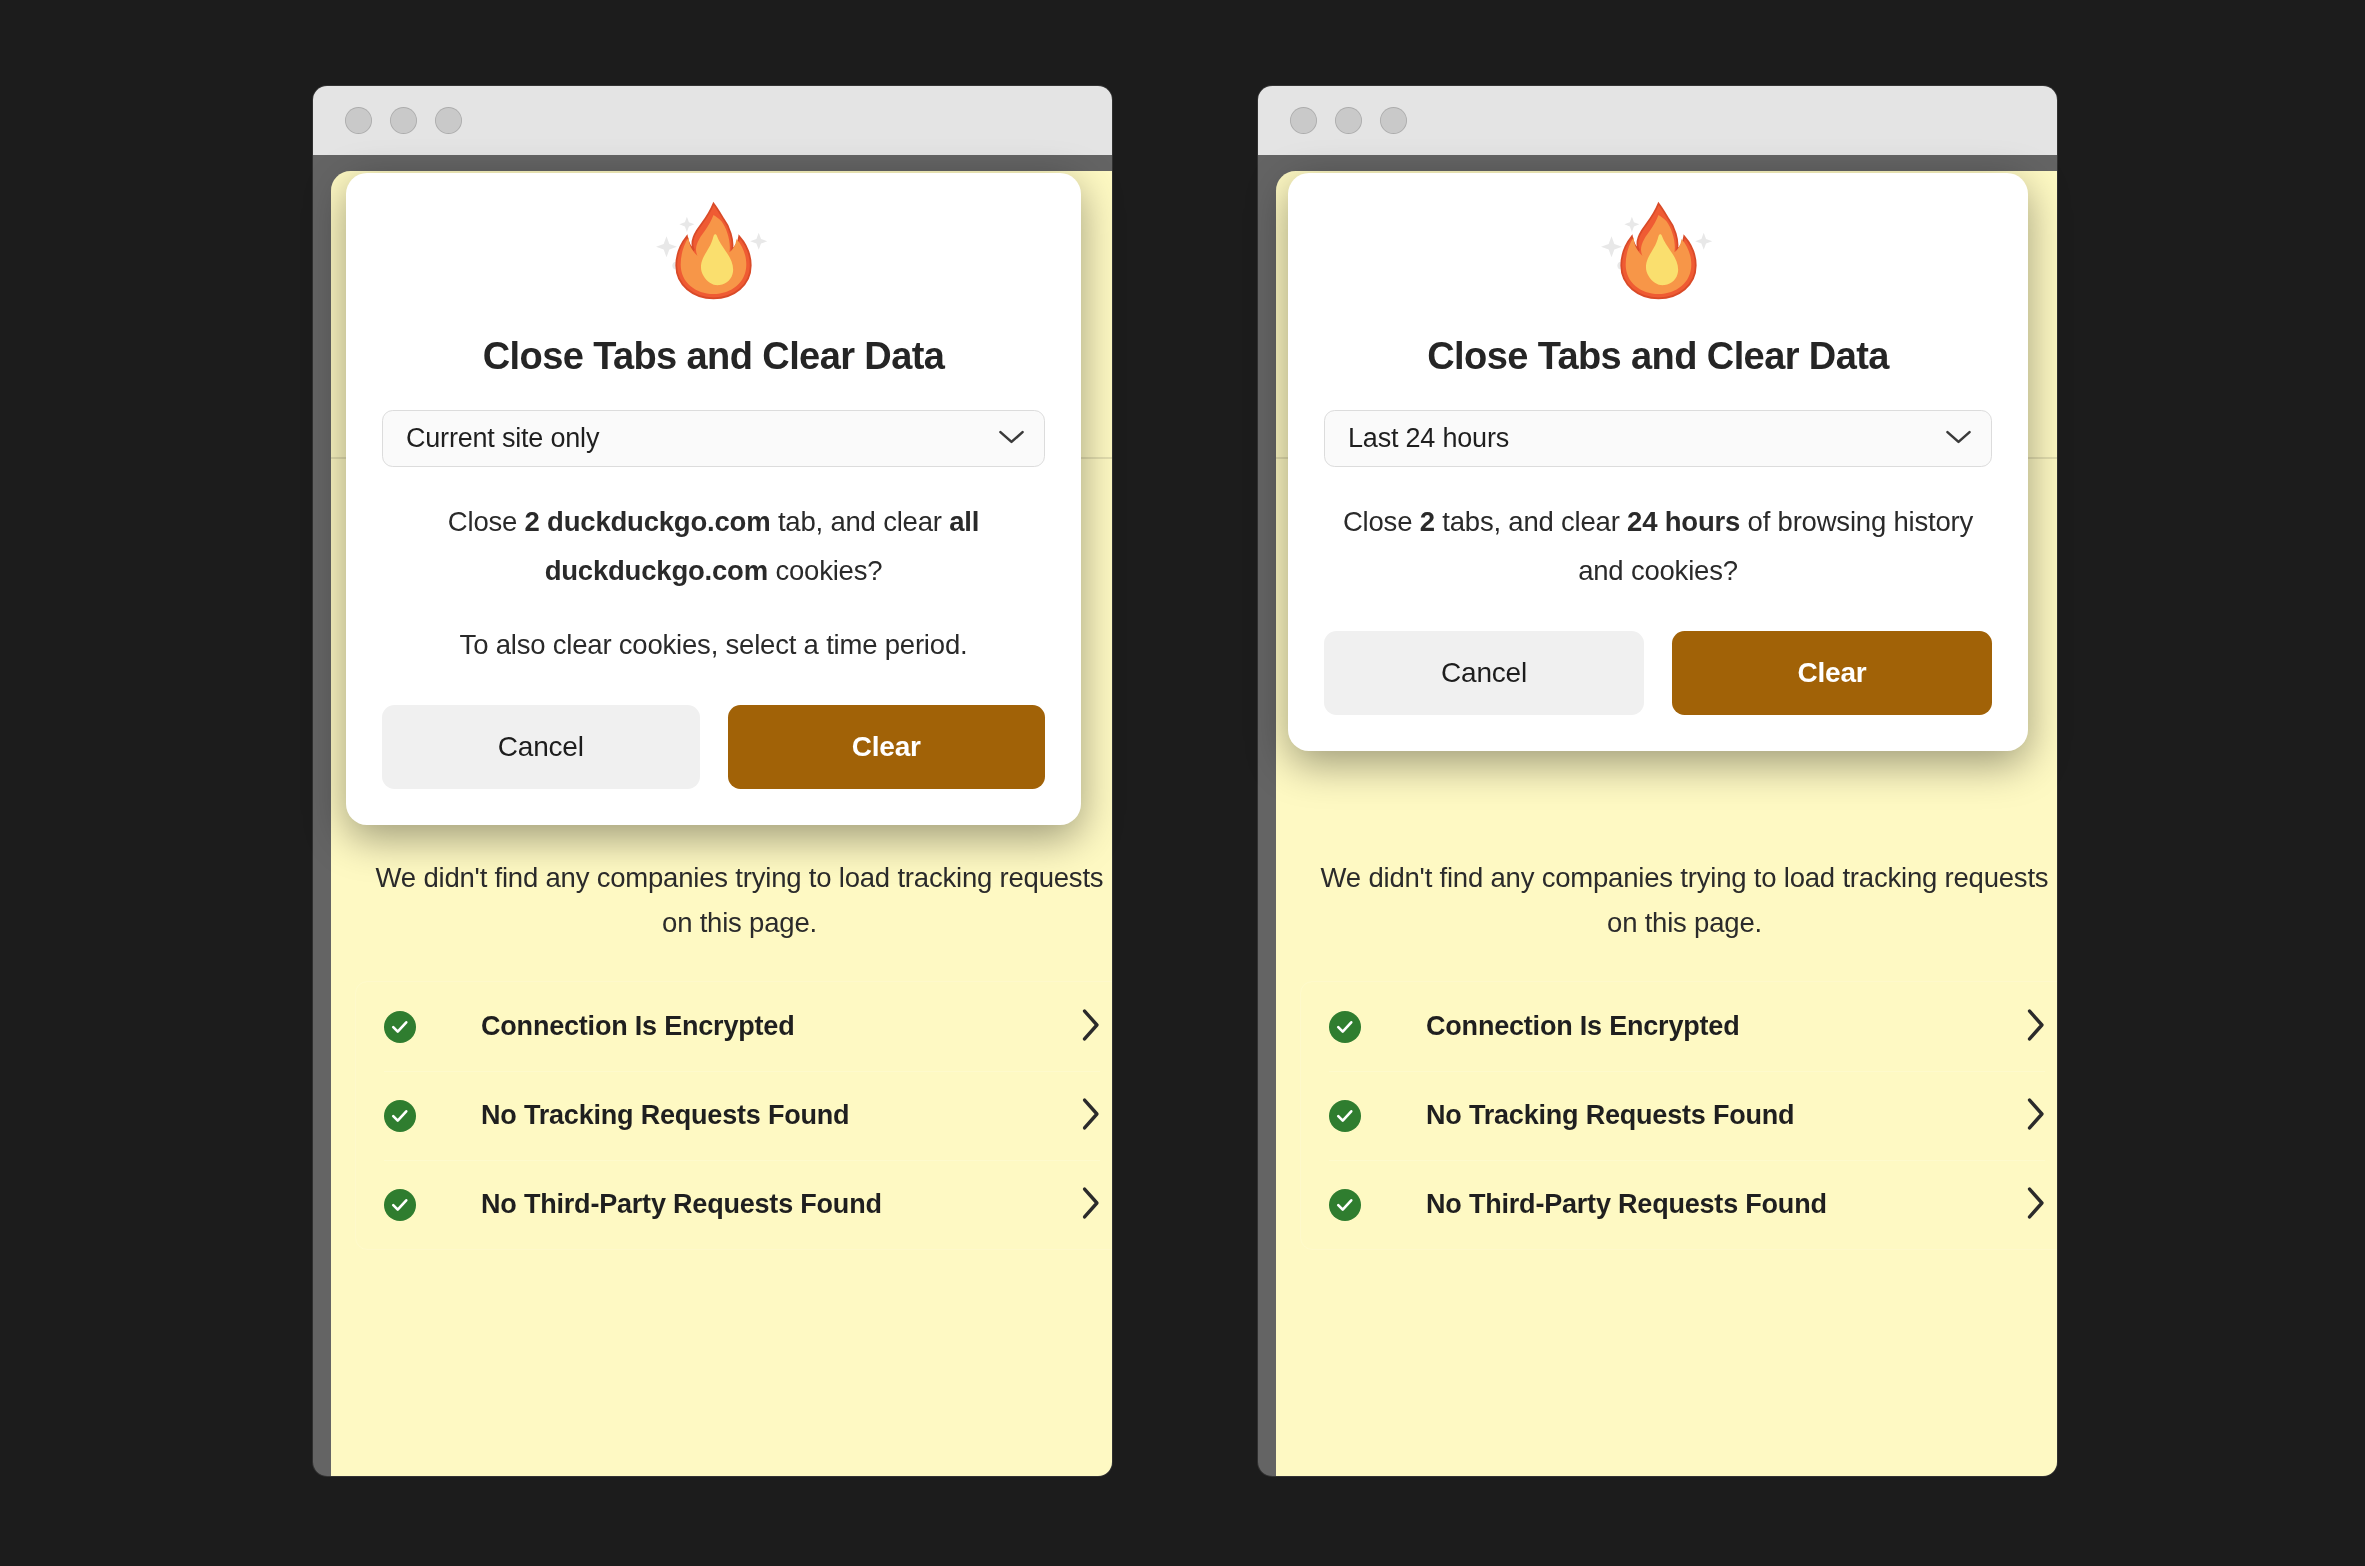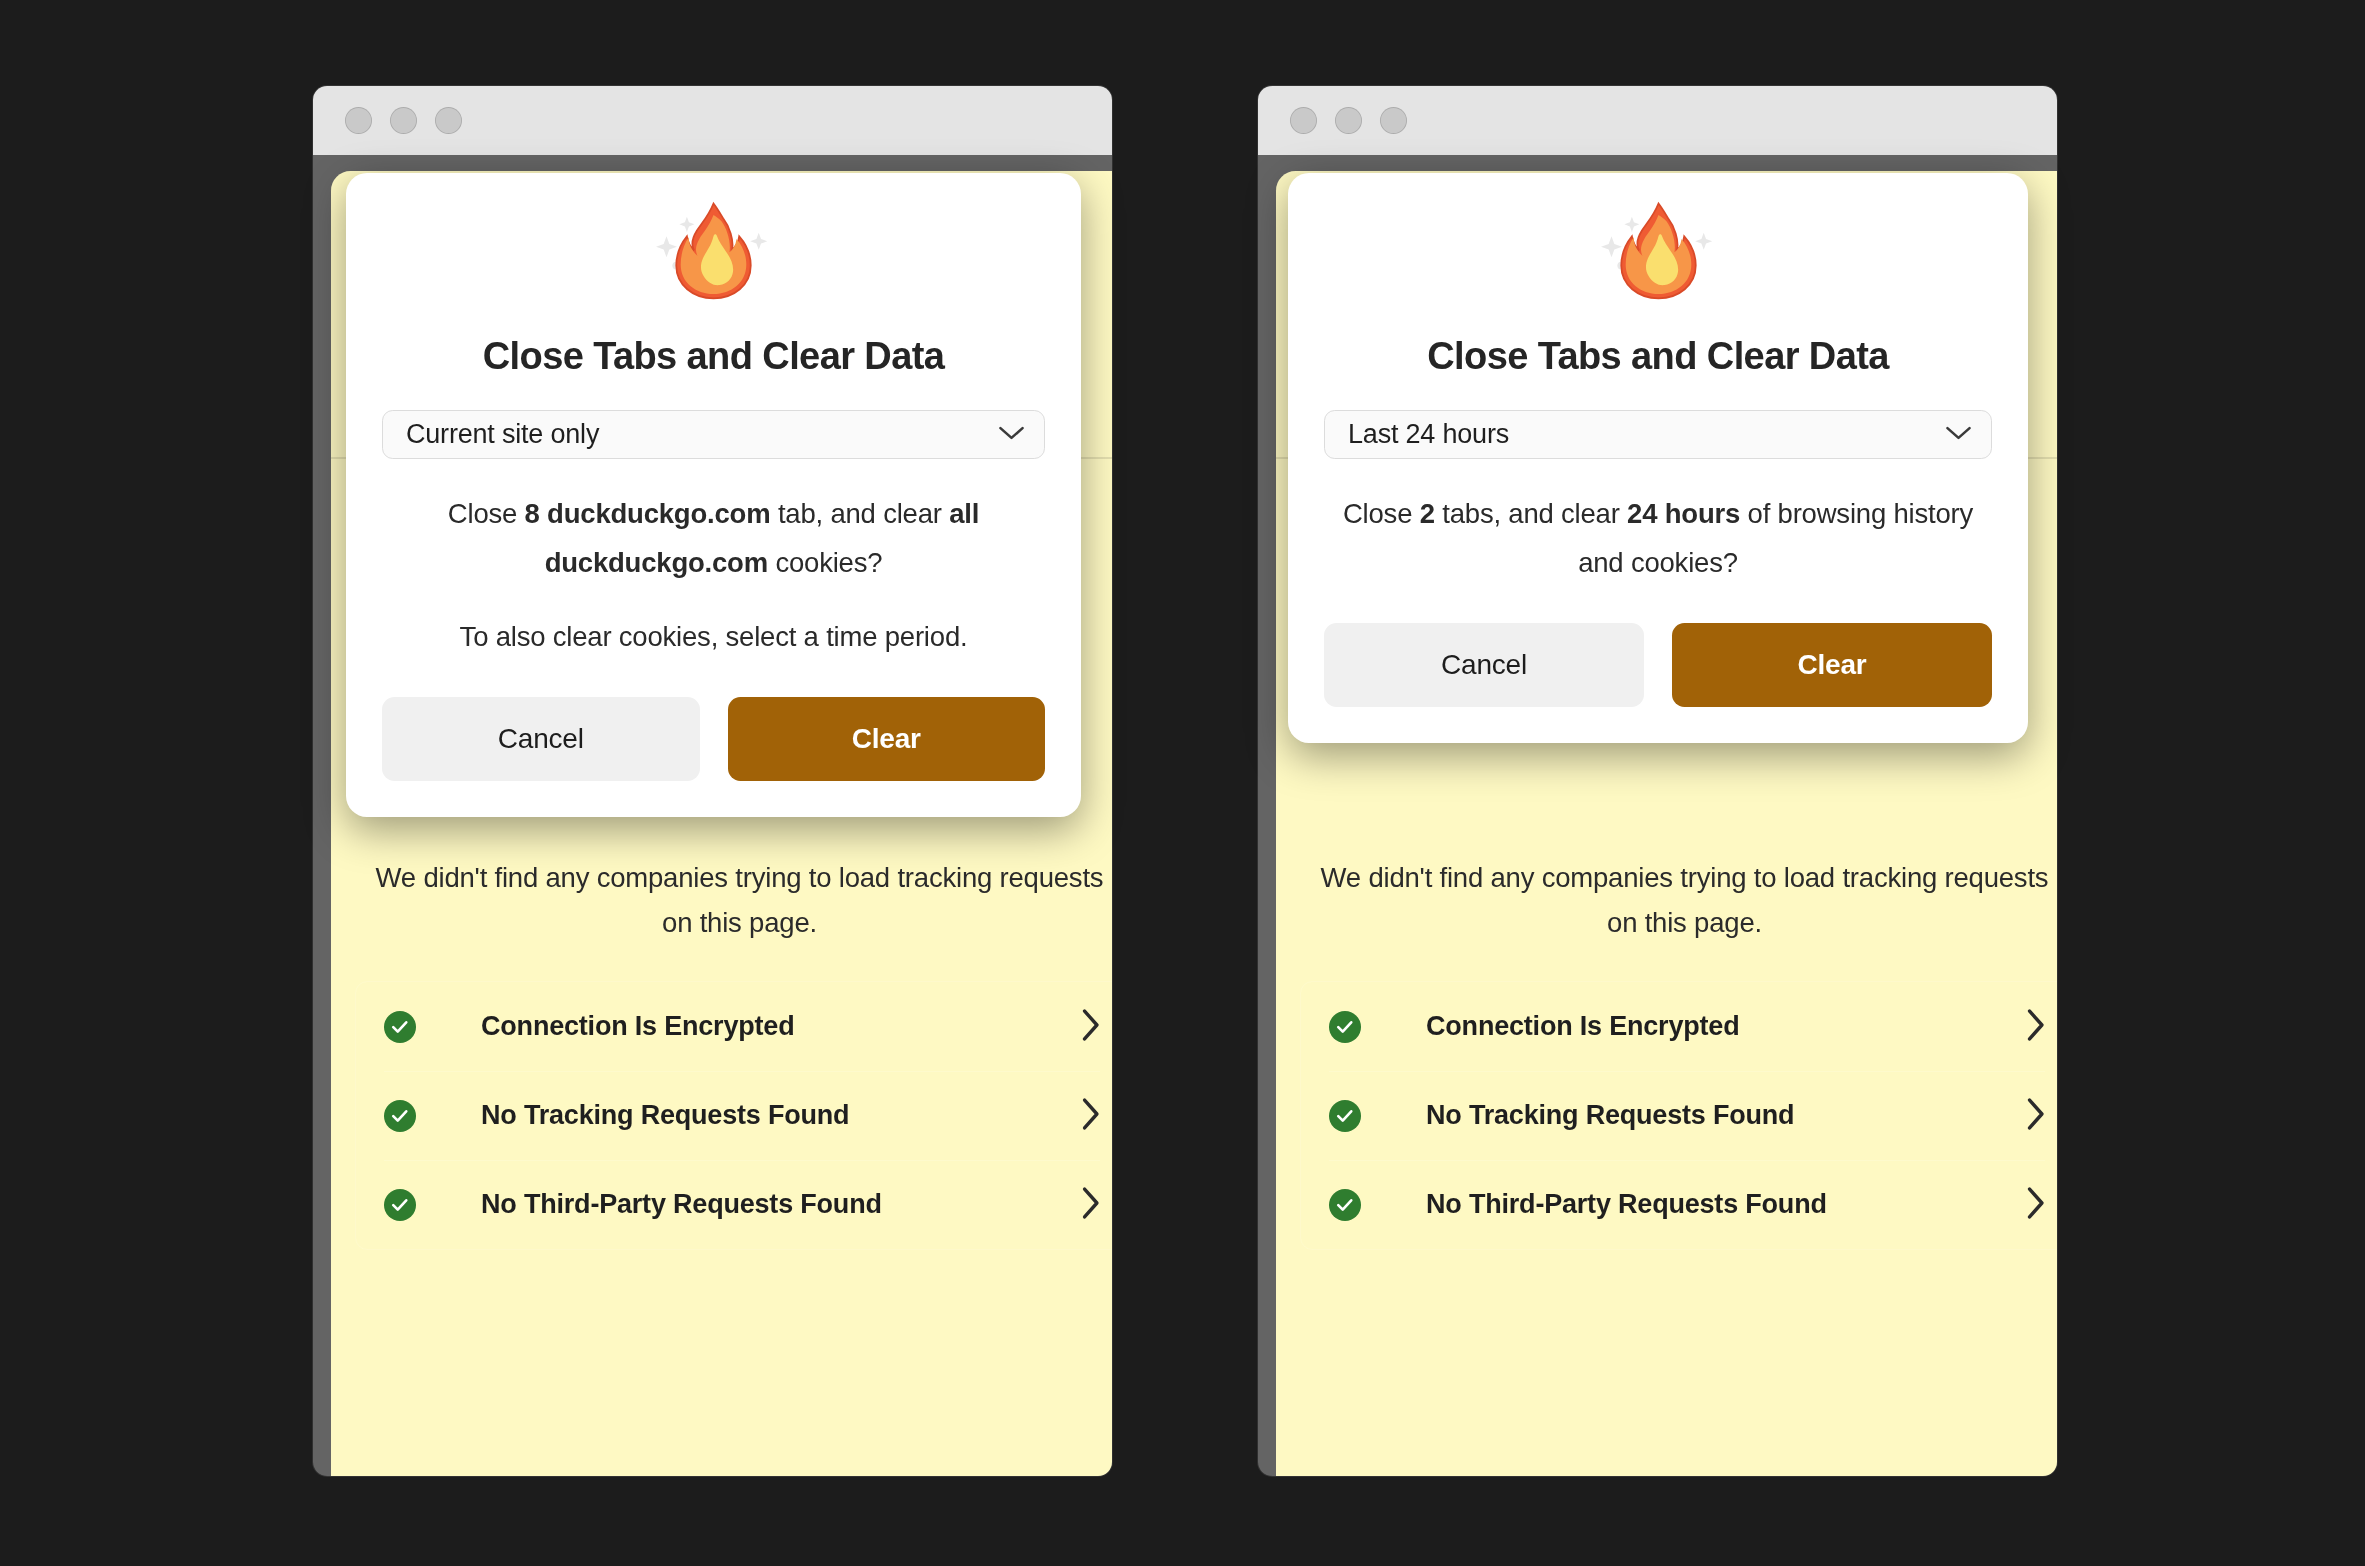--- a/index.html
+++ b/index.html
@@ -147,21 +147,21 @@
     text-align: center;
     font-size: 38px;
     font-weight: 700;
     color: #252525;
     letter-spacing: -0.6px;
     margin-top: 7px;
   }
 
   .select-box {
     margin-top: 32px;
-    height: 49px;
+    height: 57px;
     border: 0.9px solid #dcdcdc;
     border-radius: 10.7px;
     background: #fafafa;
     display: flex;
     align-items: center;
     padding: 0 19.5px 0 23px;
   }
   .select-value {
     font-size: 27px;
     color: #1f1f1f;
@@ -363,21 +363,21 @@
   <div class="select-box">
     <span class="select-value">Current site only</span>
     <span class="chevron-down">
       <svg width="27" height="16" viewBox="0 0 22 13" fill="none" stroke="currentColor" stroke-width="2.1" stroke-linecap="round" stroke-linejoin="round">
           <polyline points="2,2.5 11,10.5 20,2.5"></polyline>
         </svg>
     </span>
   </div>
 
   <div class="dialog-body">
-    <span id="left-line1"><span>Close </span><b>8 duckduckgo.com</b><span> tab, and clear </span><b>all duckduckgo.com</b><span> cookies?</span></span>
+    <span id="left-line1"><span>Close </span><b>2 duckduckgo.com</b><span> tab, and clear </span><b>all duckduckgo.com</b><span> cookies?</span></span>
     <span class="second">To also clear cookies, select a time period.</span>
   </div>
 
   <div class="btn-row">
     <button class="btn btn-cancel">Cancel</button>
     <button class="btn btn-clear">Clear</button>
   </div>
 </div>
 
 <div class="dialog right">

